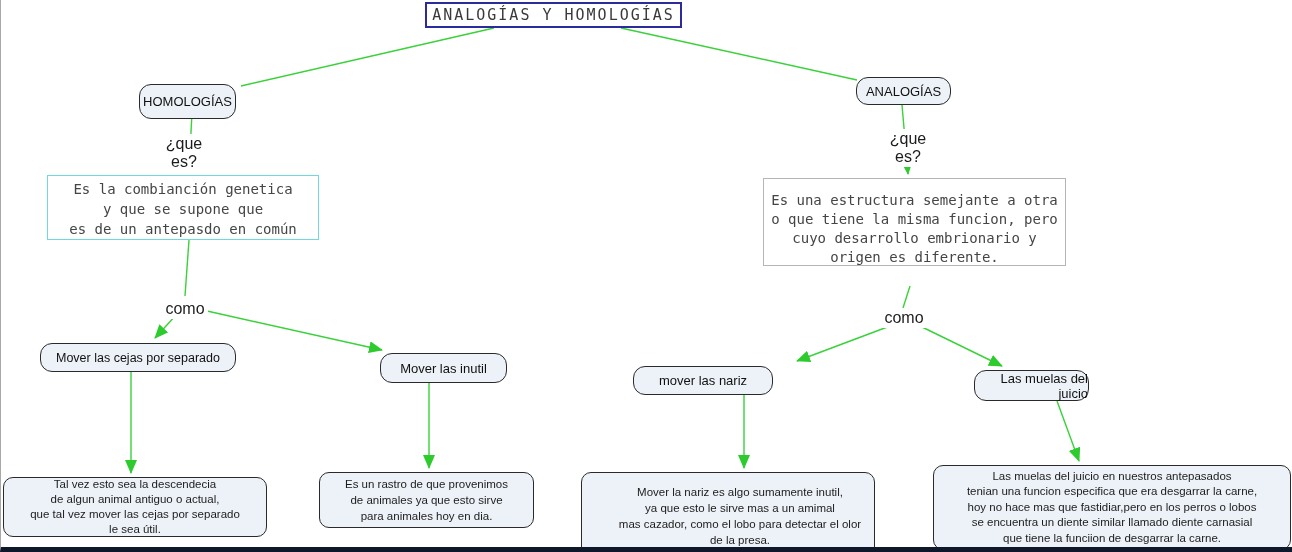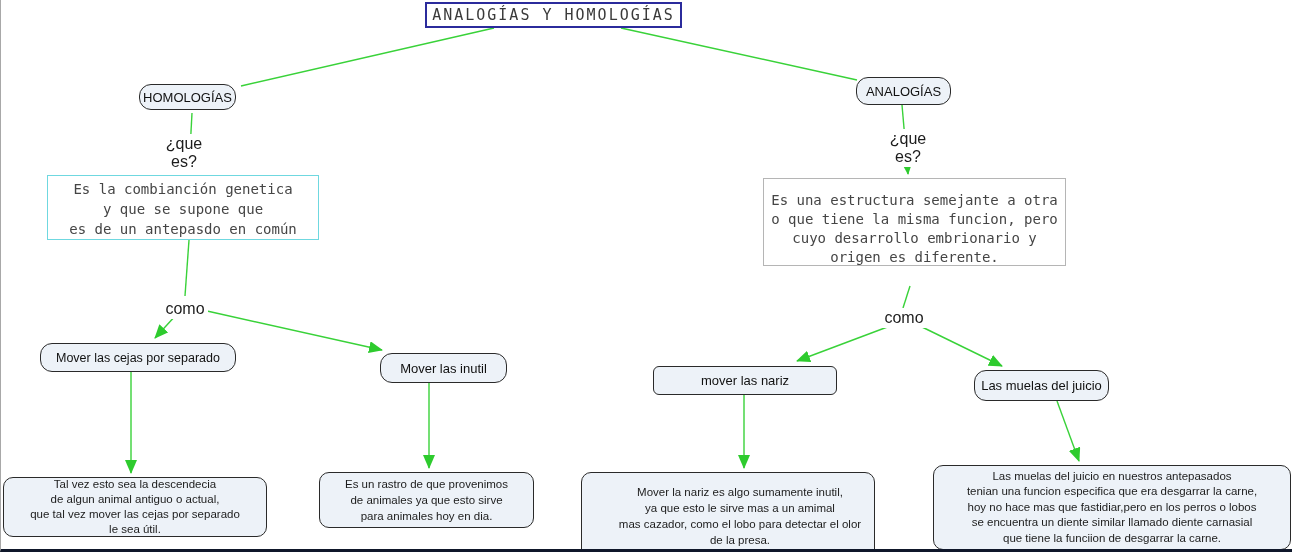--- a/index.html
+++ b/index.html
@@ -1,47 +1,47 @@
 <!DOCTYPE html>
 <html><head>
 <meta charset="utf-8">
 <style>
   html,body{margin:0;padding:0;background:#ffffff;}
   .canvas{
     position:relative;
     width:1292px;height:552px;
     background:#ffffff;
     border-left:1px solid #a8a8a8;
-    border-bottom:3px solid #0f172a;
+    border-bottom:5px solid #0f172a;
     box-sizing:border-box;
     font-family:"Liberation Sans", sans-serif;
     overflow:hidden;
     text-decoration:underline;
   }
   .edges{position:absolute;left:0;top:0;width:1292px;height:552px;z-index:1;}
   .edges line{stroke:#39d239;stroke-width:1.4;}
   .abs{position:absolute;z-index:2;box-sizing:border-box;}
   .title-box{
     left:424px;top:2px;width:257px;height:26px;
     border:2px solid #2b2b9c;background:#ffffff;
     display:flex;align-items:center;justify-content:center;
     font-family:"DejaVu Sans Mono", monospace;
     font-size:15px;letter-spacing:2px;color:#3a3a3a;
   }
   .node{
     background:#edf2f8;border:1px solid #2a2a2a;border-radius:12px;
     display:flex;align-items:center;justify-content:center;
     font-size:13px;color:#111;text-align:center;
   }
-  .node-homologias{left:138px;top:84px;width:97px;height:26px;}
+  .node-homologias{left:138px;top:84px;width:97px;height:35px;}
   .node-analogias{left:855px;top:77px;width:95px;height:28px;}
   .node-cejas{left:39px;top:343px;width:196px;height:29px;font-size:12.5px;}
   .node-orejas{left:379px;top:353px;width:127px;height:30px;}
-  .node-nariz{left:652px;top:366px;width:184px;height:29px;border-radius:6px;}
-  .node-muelas{left:973px;top:370px;width:135px;height:31px;text-align:right;}
+  .node-nariz{left:632px;top:366px;width:140px;height:29px;}
+  .node-muelas{left:973px;top:370px;width:115px;height:31px;text-align:right;}
   .link-label{
     background:#ffffff;color:#1c1c1c;font-size:16px;
     padding:1px 3px;text-align:center;
   }
   .lbl-quees-left{left:152px;top:134px;width:62px;}
   .lbl-como-left{left:161px;top:299px;width:46px;}
   .lbl-quees-right{left:876px;top:129px;width:62px;}
   .lbl-como-right{left:880px;top:308px;width:46px;}
   .defbox{
     background:#ffffff;

